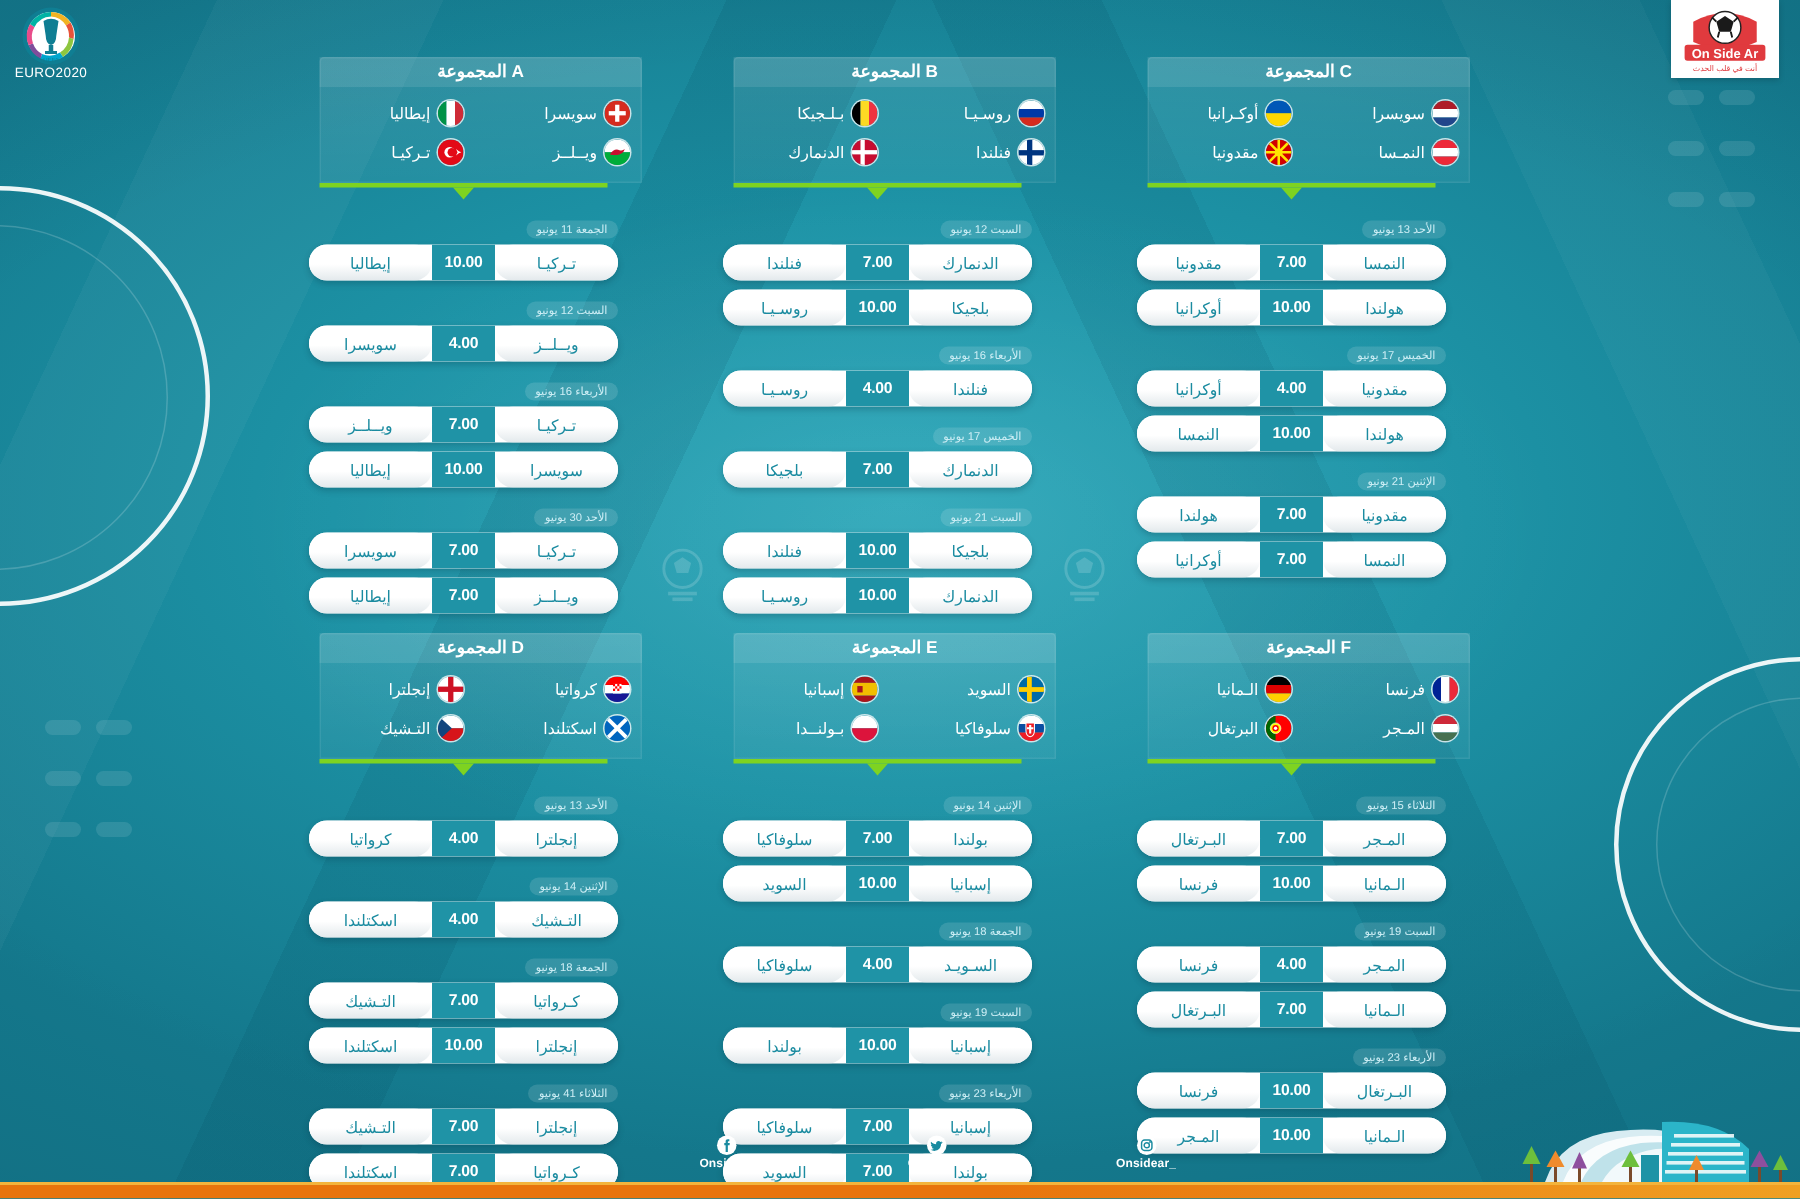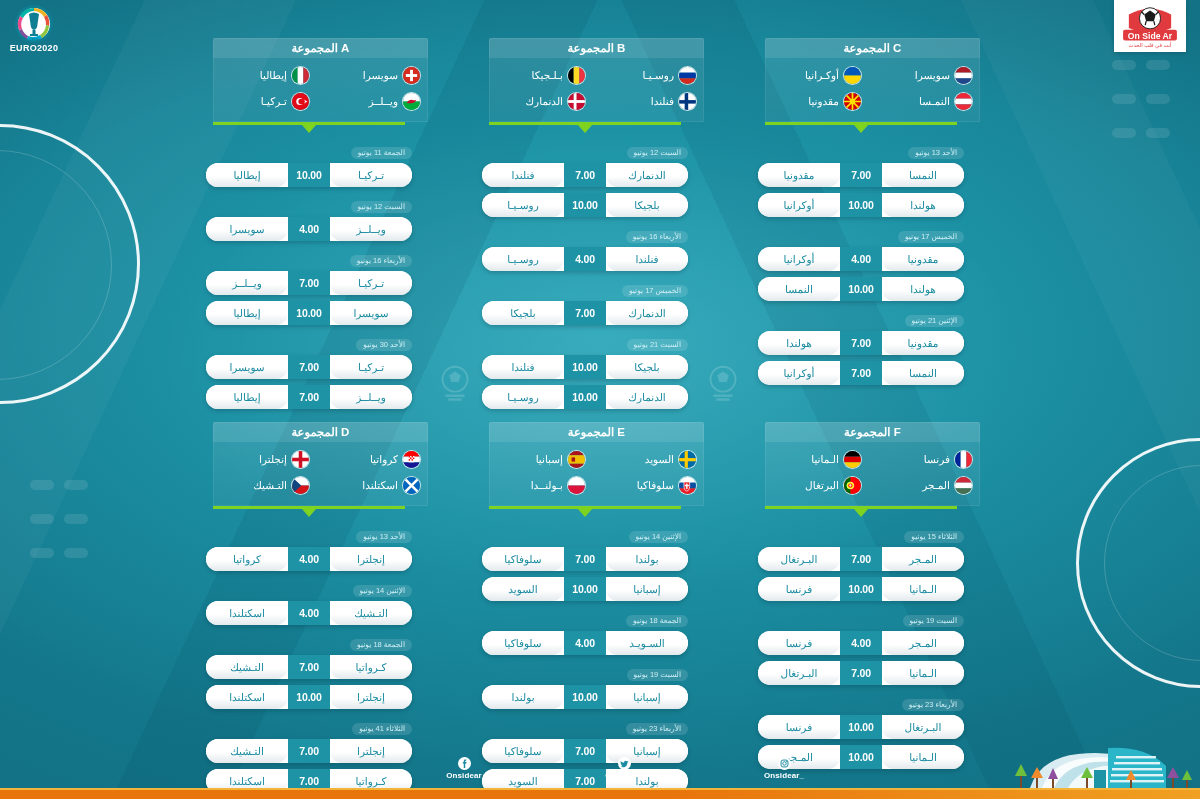--- a/index.html
+++ b/index.html
@@ -47,21 +47,21 @@
   .ring.r2b { width:196px; height:196px; right:-100px; top:465px; }
   .softdots { position:absolute; opacity:0.10; }
   .softdots span {
     position:absolute; width:24px; height:10px; border-radius:5px;
     background:#ffffff;
   }
 
   
   #euro-logo { position:absolute; left:8px; top:4px; width:52px; text-align:center; z-index:6; }
   #euro-logo .mark { width:40px; height:40px; margin:0 auto; position:relative; }
-  #euro-logo .lbl { font-size:9px; font-weight:bold; color:#ffffff; letter-spacing:.3px; margin-top:-1px;}
+  #euro-logo .lbl { font-size:9px; font-weight:normal; color:#ffffff; letter-spacing:.3px; margin-top:-1px;}
   #brand-badge {
     position:absolute; right:14px; top:0; width:72px; height:52px;
     background:#ffffff; z-index:6; display:flex; align-items:center; justify-content:center;
     box-shadow:0 1px 4px rgba(0,0,0,.18);
   }
 
   
   #board { position:absolute; left:0; top:0; width:1200px; height:799px; z-index:4; }
   .col { position:absolute; width:226px; }
   .col.c1 { left:196px; } .col.c2 { left:472px; } .col.c3 { left:748px; }
@@ -137,21 +137,21 @@
   }
 
   
   .wm {
     position:absolute; width:46px; height:46px; opacity:.16; z-index:3;
   }
 
   
   #social {
     position:absolute; left:0; right:0; bottom:14px; height:28px; z-index:6;
-    display:flex; justify-content:center; gap:86px; align-items:flex-start;padding-left:48px;
+    display:flex; justify-content:center; gap:66px; align-items:flex-start;padding-left:48px;
   }
   #social .s-item { text-align:center; width:74px; }
   #social .s-ico {
     width:13px; height:13px; border-radius:50%; background:#ffffff;
     margin:0 auto 1px; display:flex; align-items:center; justify-content:center;
   }
   #social .s-tag { font-size:8px; font-weight:bold; color:#ffffff; letter-spacing:.1px; }
   #bottom-bar { position:absolute; left:0; right:0; bottom:0; height:9px; z-index:7;
     background:linear-gradient(90deg,#e8740c 0%,#e8740c 55%,#f0a022 100%); }
   #bottom-line { position:absolute; left:0; right:0; bottom:9px; height:2px; z-index:7;

